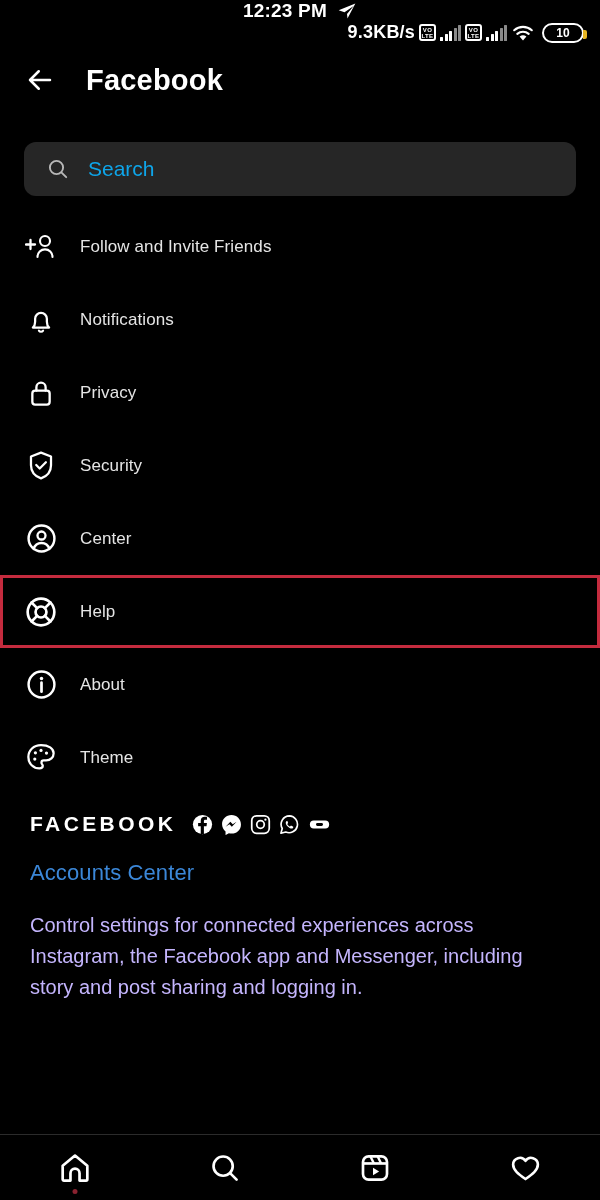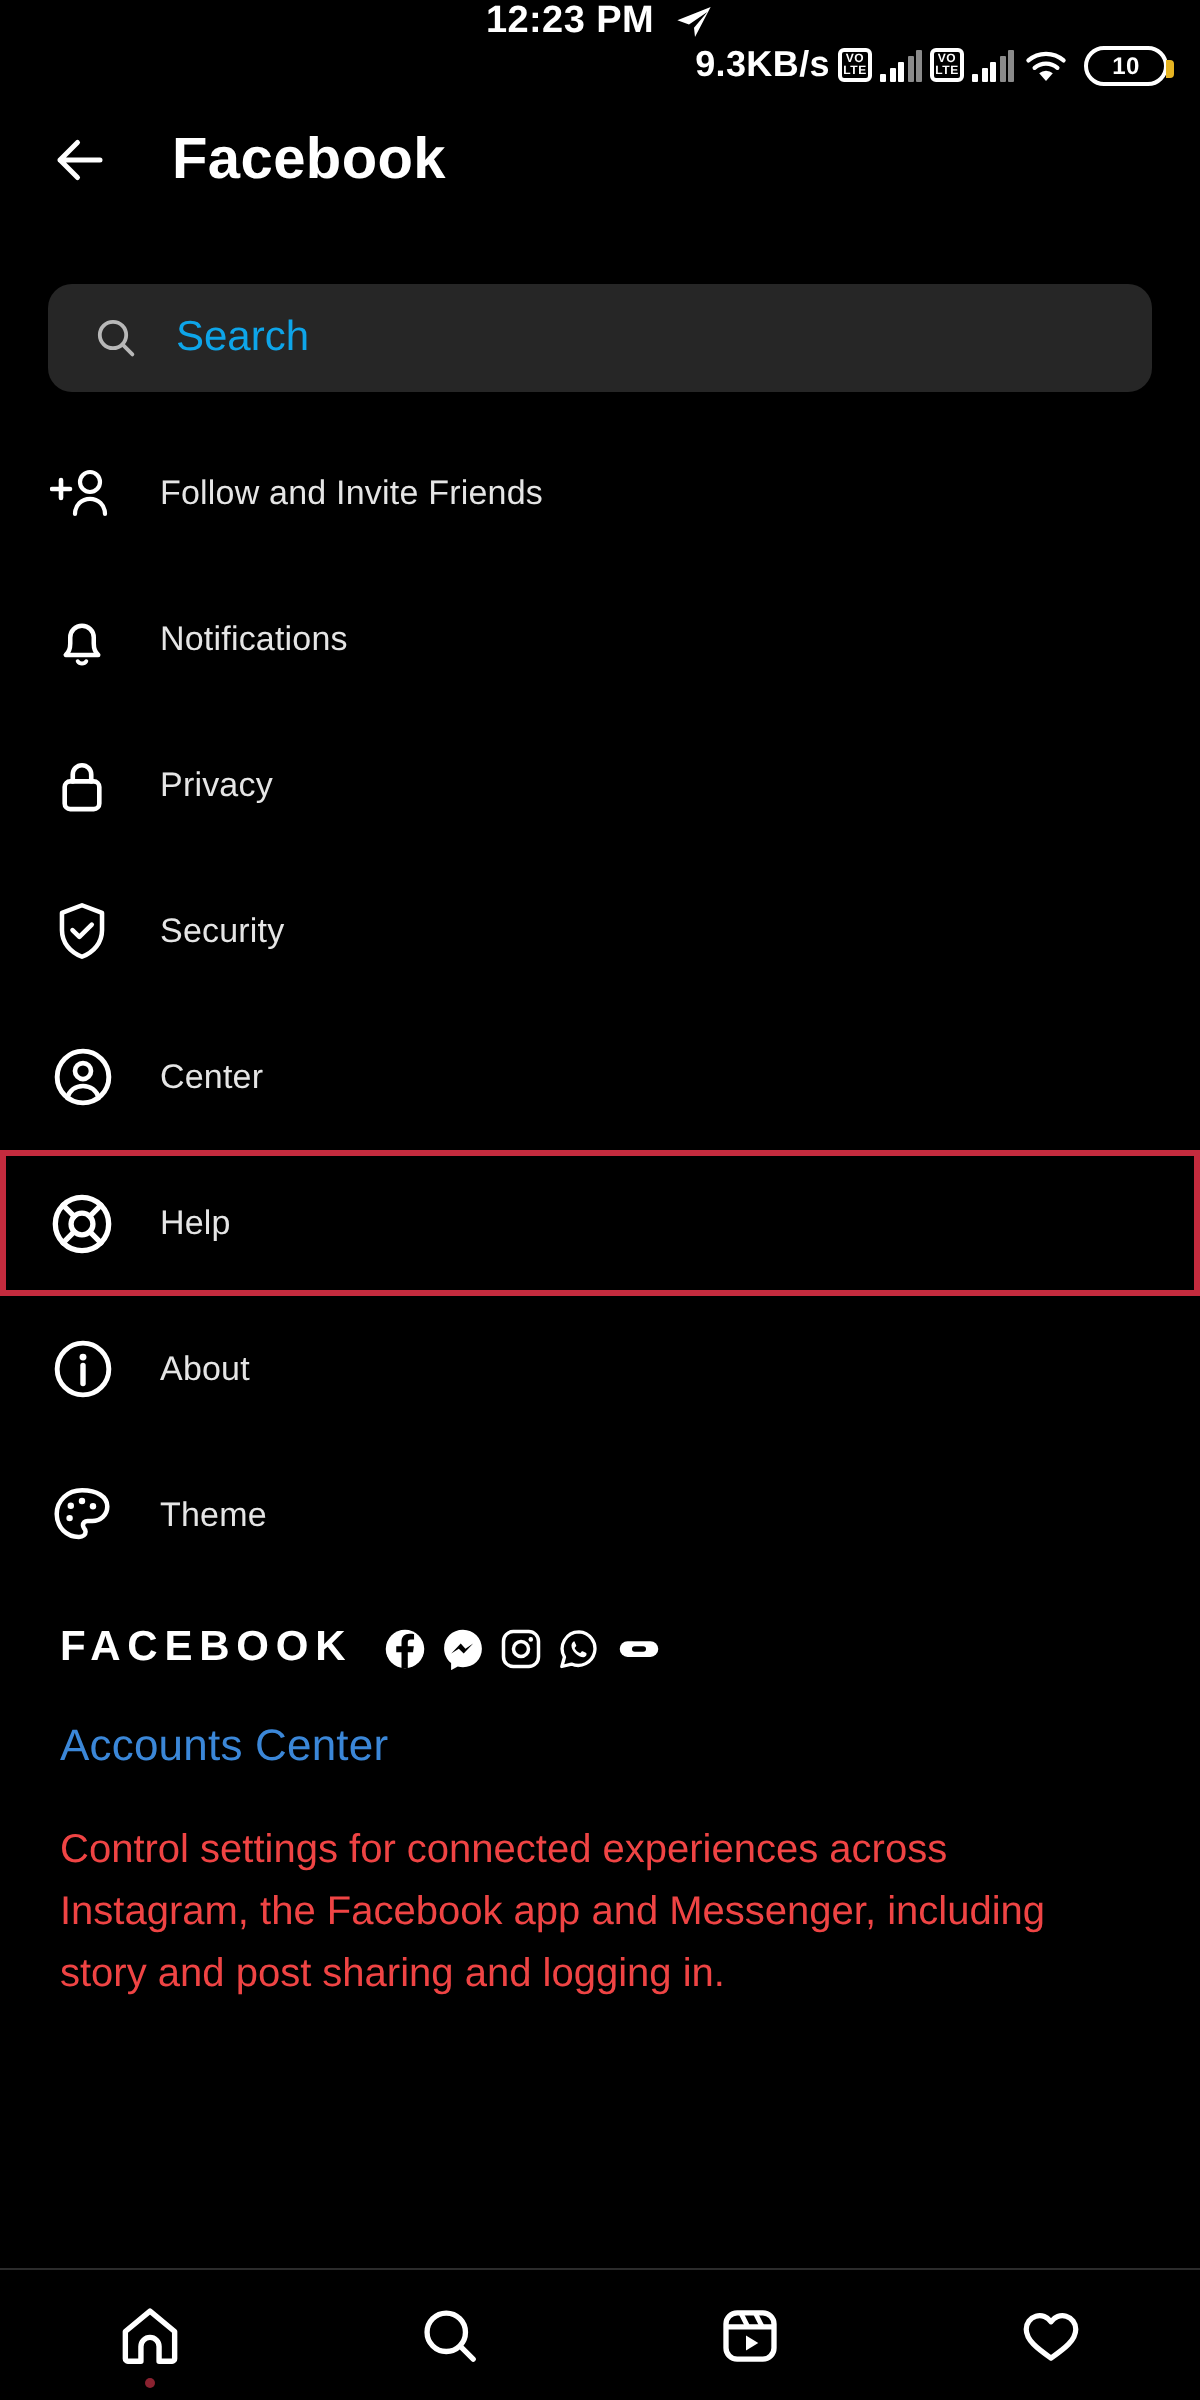--- a/index.html
+++ b/index.html
@@ -77,21 +77,21 @@
 
   
   .fb-block{ padding:18px 30px 0; }
   .fb-head{ display:flex; align-items:center; gap:16px; }
   .fb-word{ font-size:21px; font-weight:bold; letter-spacing:3.4px; }
   .fb-icons{ display:flex; align-items:center; gap:8px; }
   .accounts-center{
     margin-top:24px; font-size:22px; color:#3b87d8; letter-spacing:.1px; cursor:pointer;
   }
   .fb-desc{
-    margin-top:24px; font-size:20px; line-height:31px; color:#ef4444;
+    margin-top:24px; font-size:20px; line-height:31px; color:#c4b5fd;
   }
 
   
   .divider{ position:absolute; left:0; right:0; bottom:65px; height:1px; background:#2b2b2b; }
   .bottomnav{
     position:absolute; left:0; right:0; bottom:0; height:65px;
     display:flex; align-items:center; justify-content:space-around;
     background:#000;
   }
   .nav-item{ width:70px;height:56px;display:flex;align-items:center;justify-content:center;cursor:pointer;position:relative; }

